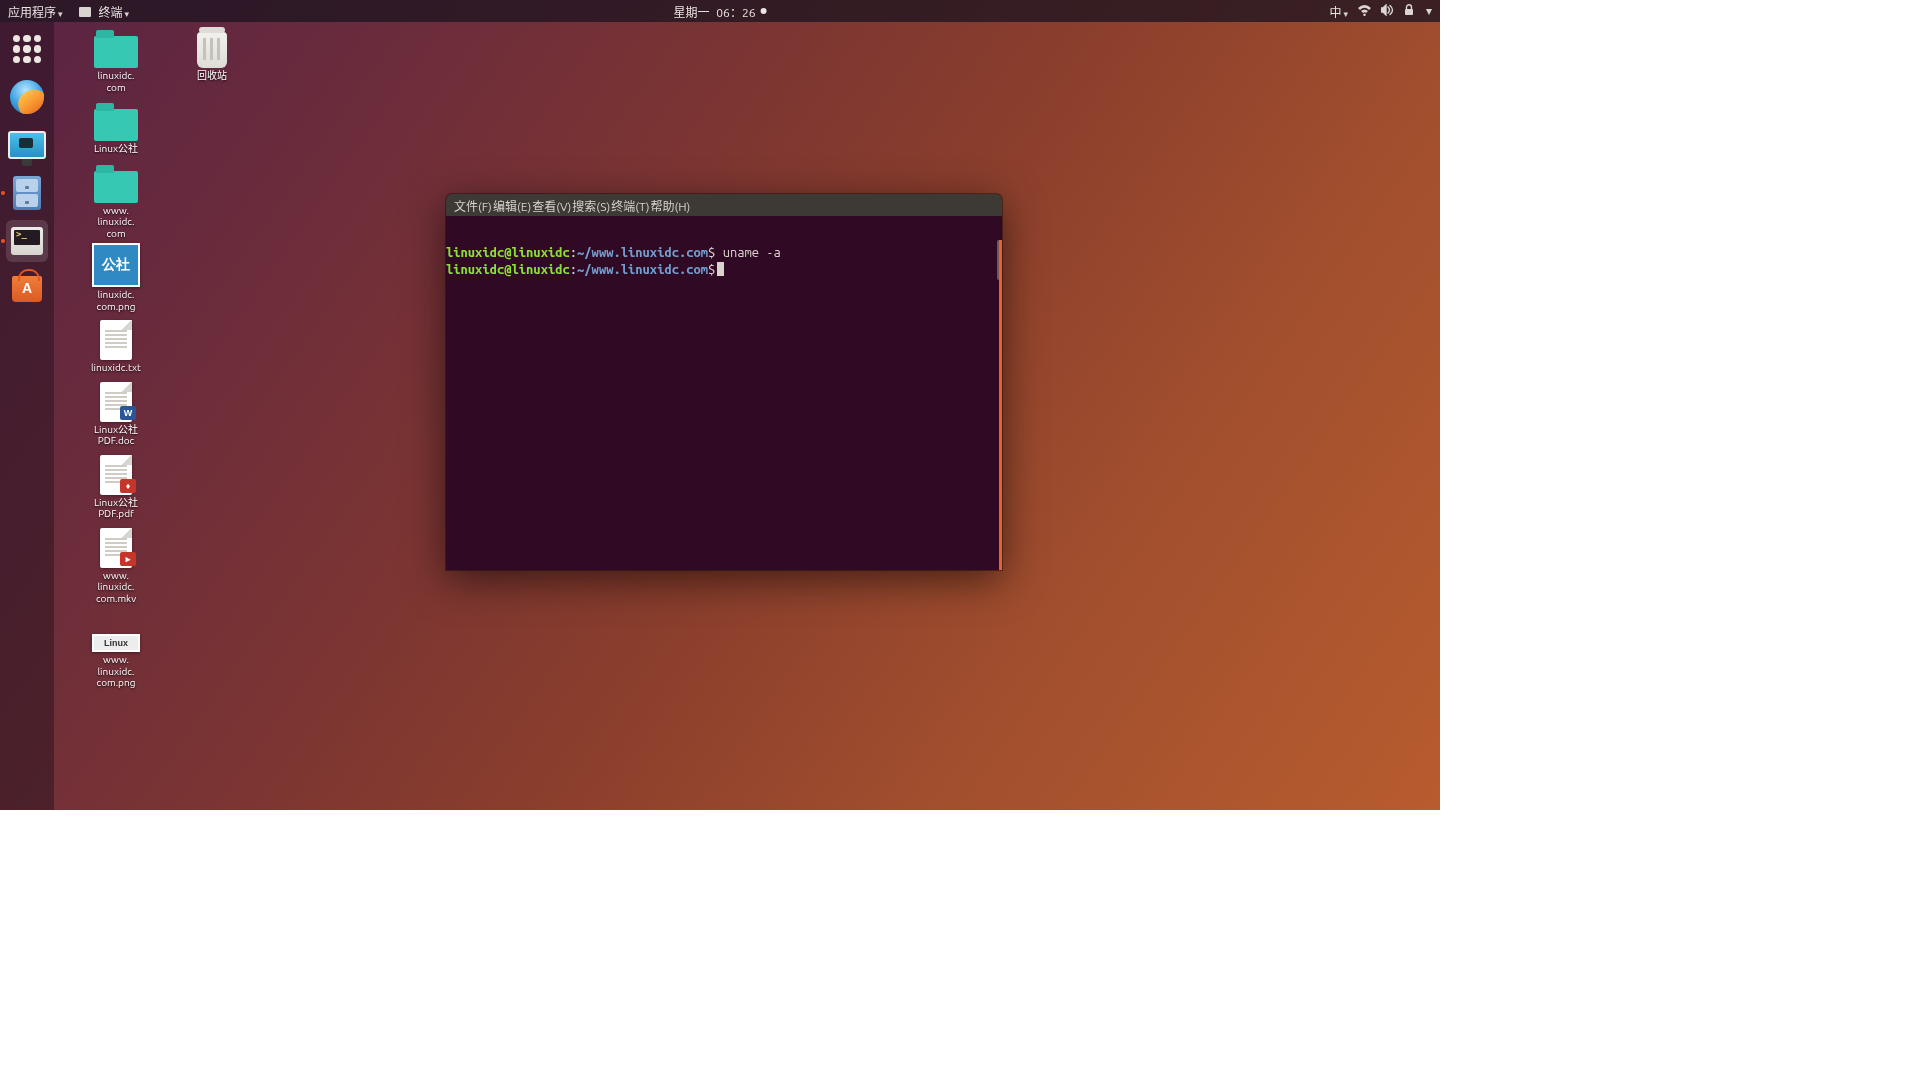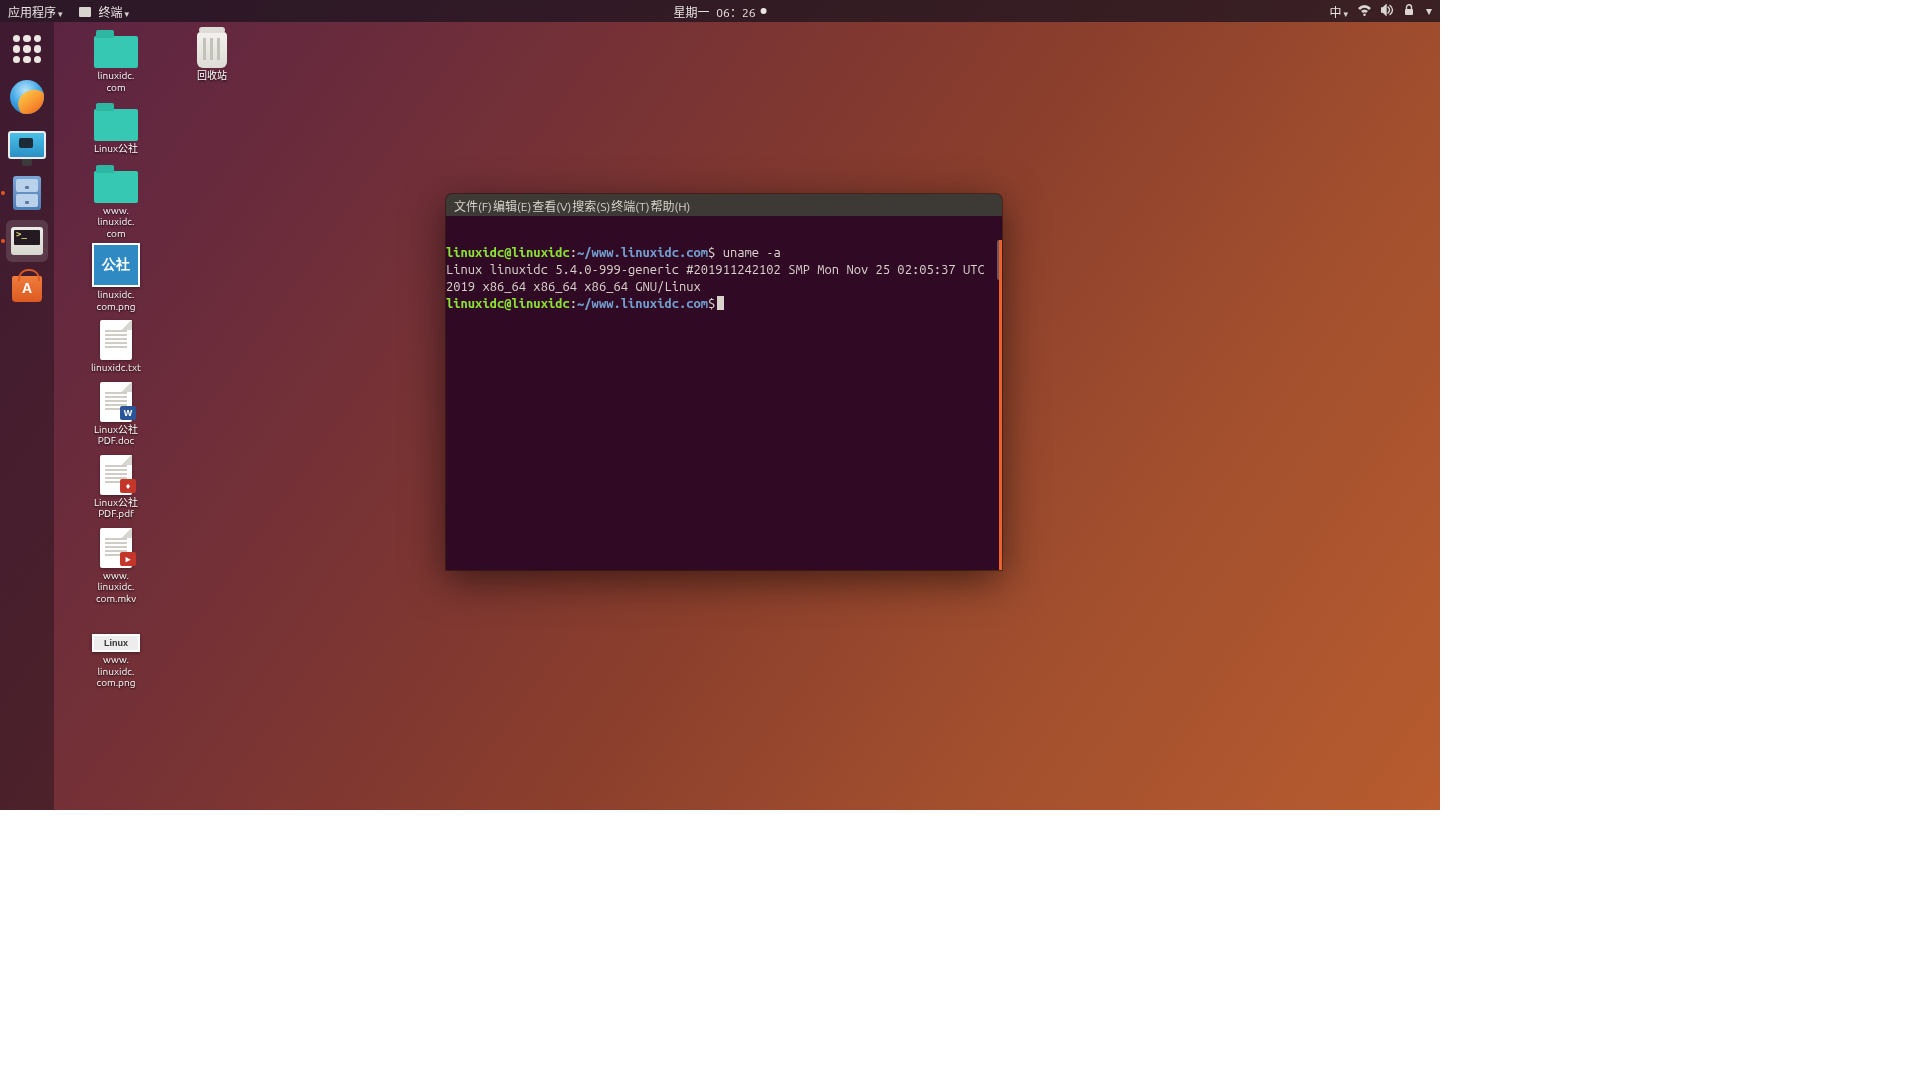--- a/index.html
+++ b/index.html
@@ -239,19 +239,18 @@
       <span>文件(F)</span>
       <span>编辑(E)</span>
       <span>查看(V)</span>
       <span>搜索(S)</span>
       <span>终端(T)</span>
       <span>帮助(H)</span>
     </div>
     <div class="body">
       <div class="scroll"></div>
       <div><span class="pu">linuxidc@linuxidc</span><span class="pw">:</span><span class="pp">~/www.linuxidc.com</span><span class="pw">$ </span><span>uname -a</span></div>
-      <div style="white-space:pre-wrap;">Linux linuxidc 5.4.0-999-generic #201911242102 SMP Mon Nov 25 02:05:37 UTC 2019 x86_64 x86_64 x86_64 GNU/Linux</div>
       <div><span class="pu">linuxidc@linuxidc</span><span class="pw">:</span><span class="pp">~/www.linuxidc.com</span><span class="pw">$</span><span class="cursor"></span></div>
     </div>
     <div class="edge"></div>
   </div>
 
 </div>
 
 </body></html>

